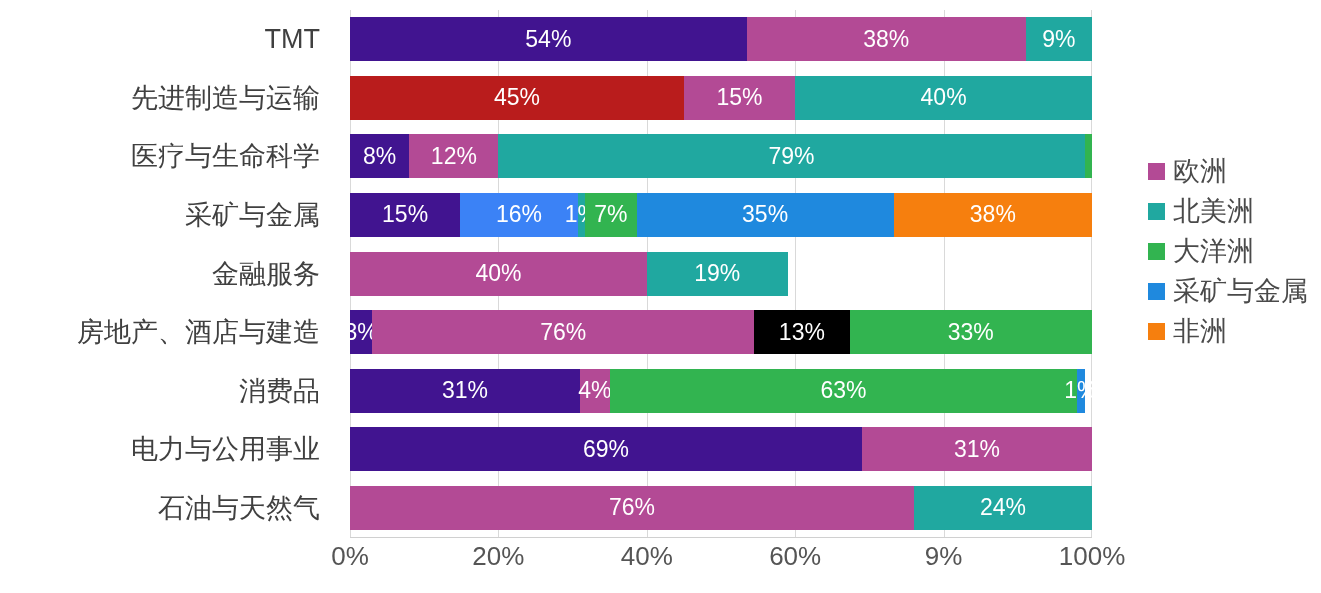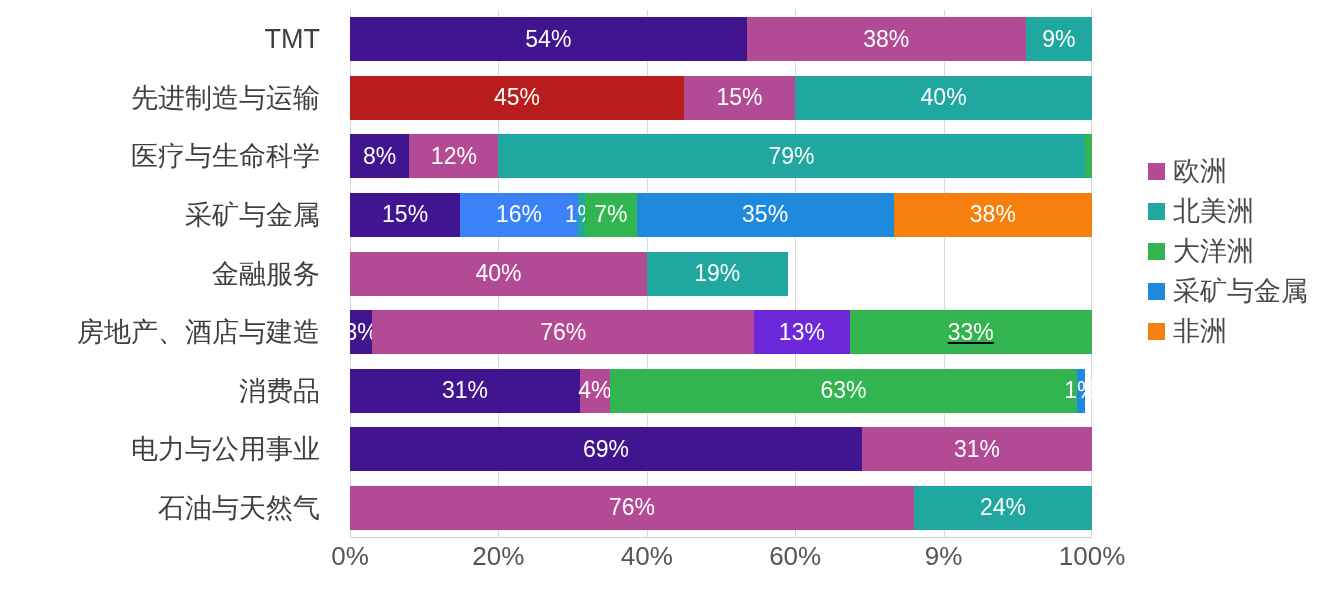--- a/index.html
+++ b/index.html
@@ -278,24 +278,24 @@
           </div>
         </div>
         <div class="bar-row">
           <div class="bar-track">
             <div class="seg" style="background: rgb(65, 20, 144); width: 3%;">
               <span class="seg-label">3%</span>
             </div>
             <div class="seg" style="background: rgb(179, 74, 149); width: 52%;">
               <span class="seg-label">76%</span>
             </div>
-            <div class="seg" style="background: #6d28d9; width: 13%;">
+            <div class="seg" style="background: #000000; width: 13%;">
               <span class="seg-label">13%</span>
             </div>
-            <div class="seg" style="background: rgb(50, 180, 80); width: 33%; text-decoration: underline;">
+            <div class="seg" style="background: rgb(50, 180, 80); width: 33%;">
               <span class="seg-label">33%</span>
             </div>
           </div>
         </div>
         <div class="bar-row">
           <div class="bar-track">
             <div class="seg" style="background: rgb(65, 20, 144); width: 31%;">
               <span class="seg-label">31%</span>
             </div>
             <div class="seg" style="background: rgb(179, 74, 149); width: 4%;">

